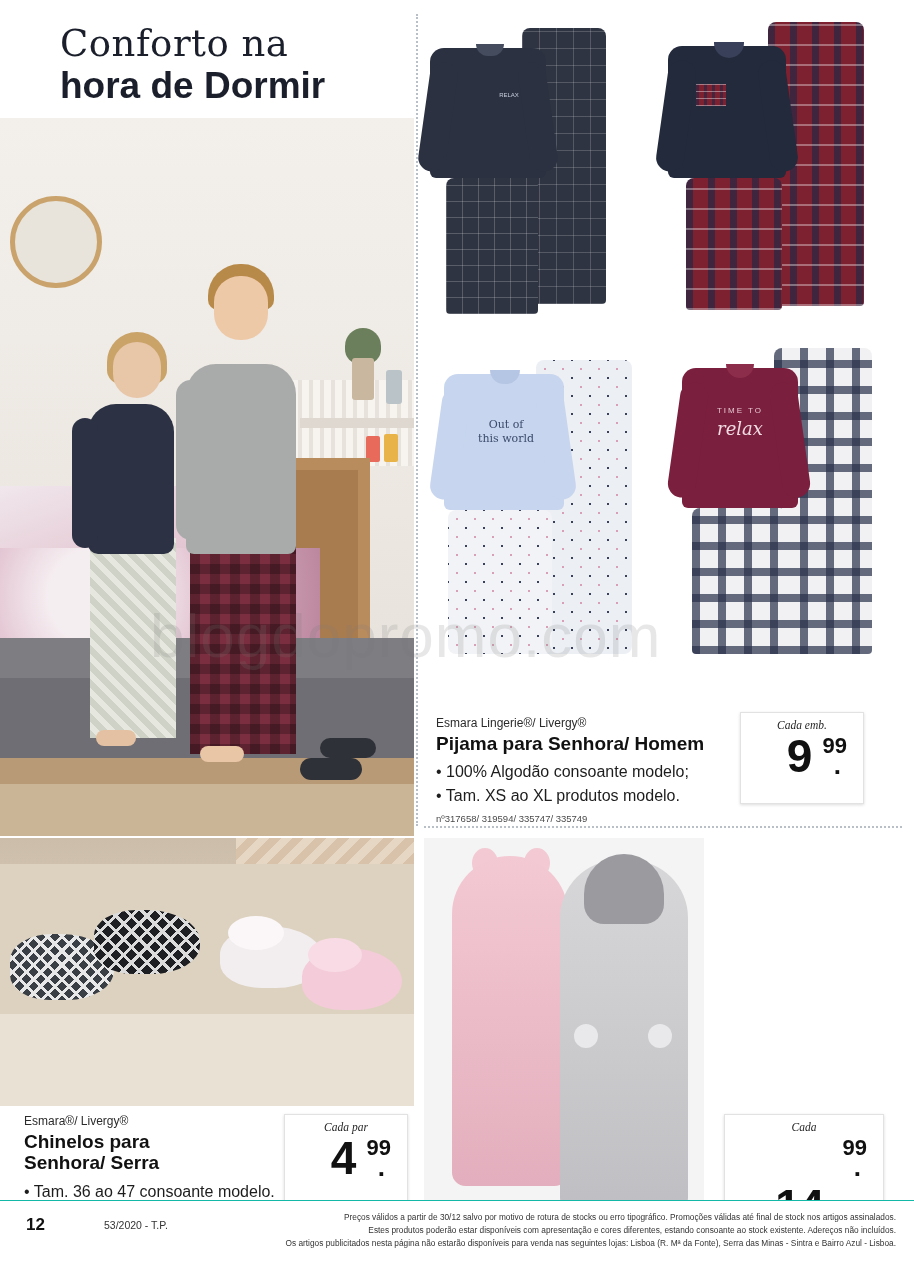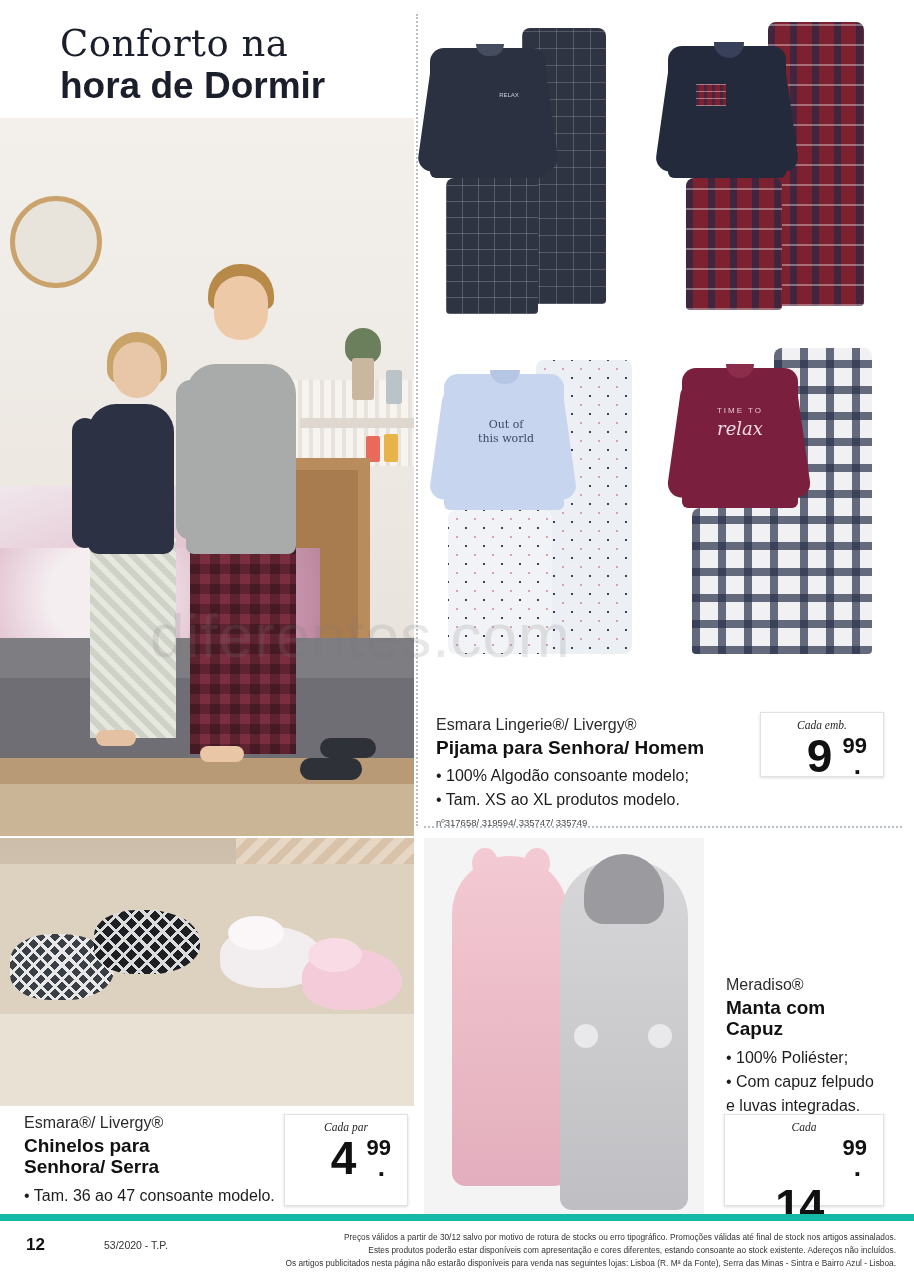--- a/index.html
+++ b/index.html
@@ -86,21 +86,21 @@
   }
   .pants-check { position:absolute; border-radius:8px 8px 4px 4px; }
 
   
   .dotline {
     position:absolute; border-top:2px dotted #b9bfc6;
   }
   .vdotline { position:absolute; border-left:2px dotted #b9bfc6; }
 
   
-  .brand { font-size:16px; color:#2b2b2b; }
+  .brand { font-size:12px; color:#2b2b2b; }
   .prod-title { font-size:19px; font-weight:700; color:#111; line-height:1.12; margin-top:3px;}
   .bullets { margin-top:6px; font-size:16px; color:#1d1d1d; line-height:1.5;}
   .bullets div { white-space:nowrap; }
   .artno { margin-top:5px; font-size:9.5px; color:#4a4a4a; }
 
   
   .pricebox {
     position:absolute; background:#fff; border:1px solid #e2e2e2;
     box-shadow:0 1px 3px rgba(0,0,0,.14);
     text-align:center;
@@ -146,22 +146,22 @@
   .pb-pink-ear2{ position:absolute; left:100px; top:10px; width:26px; height:30px; background:#f3c9d3; border-radius:50%;}
   .pb-grey { position:absolute; left:136px; top:22px; width:128px; height:350px;
              background:linear-gradient(180deg,#d7d7d9 0%,#c9c9cc 60%,#bfbfc3 100%);
              border-radius:58px 58px 12px 12px;}
   .pb-grey-hood{ position:absolute; left:160px; top:16px; width:80px; height:70px; background:#9a9a9f; border-radius:40px 40px 20px 20px;}
   .pb-pom1 { position:absolute; left:150px; top:186px; width:24px; height:24px; background:#e9e9ec; border-radius:50%;}
   .pb-pom2 { position:absolute; left:224px; top:186px; width:24px; height:24px; background:#e9e9ec; border-radius:50%;}
 
   
   .footer {
-    position:absolute; left:0; bottom:0; width:914px; height:66px; background:#fff;
-    border-top:7px solid #14b8a6;
+    position:absolute; left:0; bottom:0; width:914px; height:80px; background:#fff;
+    border-top:1px solid #14b8a6;
   }
   .pagenum { position:absolute; left:26px; top:14px; font-size:17px; font-weight:700; color:#111;}
   .issue { position:absolute; left:104px; top:18px; font-size:10.5px; color:#333;}
   .legal { position:absolute; left:270px; top:10px; width:626px; text-align:right; font-size:8.3px; color:#333; line-height:1.55;}
 </style>
 </head>
 <body>
 
 <div class="page">
 
@@ -273,33 +273,33 @@
       <div style="position:absolute;left:30px;top:86px;width:84px;text-align:center;font-size:11px;color:#3a4a6b;font-family:'DejaVu Serif',serif;">Out of</div>
       <div style="position:absolute;left:30px;top:100px;width:84px;text-align:center;font-size:11px;color:#3a4a6b;font-family:'DejaVu Serif',serif;">this world</div>
       <div style="position:absolute;left:14px;top:178px;width:104px;height:144px;
            background-color:#f2f3f6;
            background-image:radial-gradient(circle,#d8a0b6 1.2px,transparent 1.4px),
                             radial-gradient(circle,#39405a 1.2px,transparent 1.4px);
            background-size:18px 18px,18px 18px; background-position:0 0,9px 9px;border-radius:8px;"></div>
     </div>
   </div>
 
-  <div class="watermark">diferentes.com</div>
+  <div class="watermark">blogdopromo.com</div>
 
   <div style="position:absolute;left:436px;top:716px;width:330px;">
     <div class="brand">Esmara Lingerie®/ Livergy®</div>
     <div class="prod-title">Pijama para Senhora/ Homem</div>
     <div class="bullets">
       <div>• 100% Algodão consoante modelo;</div>
       <div>• Tam. XS ao XL produtos modelo.</div>
     </div>
     <div class="artno">nº317658/ 319594/ 335747/ 335749</div>
   </div>
 
-  <div class="pricebox" style="left:760px;top:712px;width:124px;height:65px;">
+  <div class="pricebox" style="left:740px;top:712px;width:124px;height:92px;">
     <div class="price-cap">Cada emb.</div>
     <div class="price-line">
       <div class="price-int">9</div>
       <div class="price-dec">99</div>
       <div class="price-dot">.</div>
     </div>
   </div>
 
   <div class="dotline" style="left:424px;top:826px;width:478px;"></div>
   <div class="vdotline" style="left:416px;top:14px;height:812px;"></div>
@@ -348,31 +348,20 @@
     <div class="pb-bg"></div>
     <div class="pb-pink-ear1"></div>
       <div class="pb-pink-ear2"></div>
     <div class="pb-pink"></div>
     <div class="pb-grey"></div>
     <div class="pb-grey-hood"></div>
     <div class="pb-pom1"></div>
       <div class="pb-pom2"></div>
   </div>
 
-  <div style="position:absolute;left:726px;top:976px;width:176px;">
-    <div class="brand">Meradiso®</div>
-    <div class="prod-title">Manta com</div>
-    <div class="prod-title" style="margin-top:0;">Capuz</div>
-    <div class="bullets">
-      <div>• 100% Poliéster;</div>
-      <div>• Com capuz felpudo</div>
-      <div>   e luvas integradas.</div>
-    </div>
-    <div class="artno">nº335446</div>
-  </div>
 
   <div class="pricebox" style="left:724px;top:1114px;width:160px;height:92px;">
     <div class="price-cap">Cada</div>
     <div class="price-line">
       <div class="price-int" style="transform:translateX(-60%);font-size:45px;margin-top:48px;">14</div>
       <div class="price-dec">99</div>
       <div class="price-dot">.</div>
     </div>
   </div>
 

